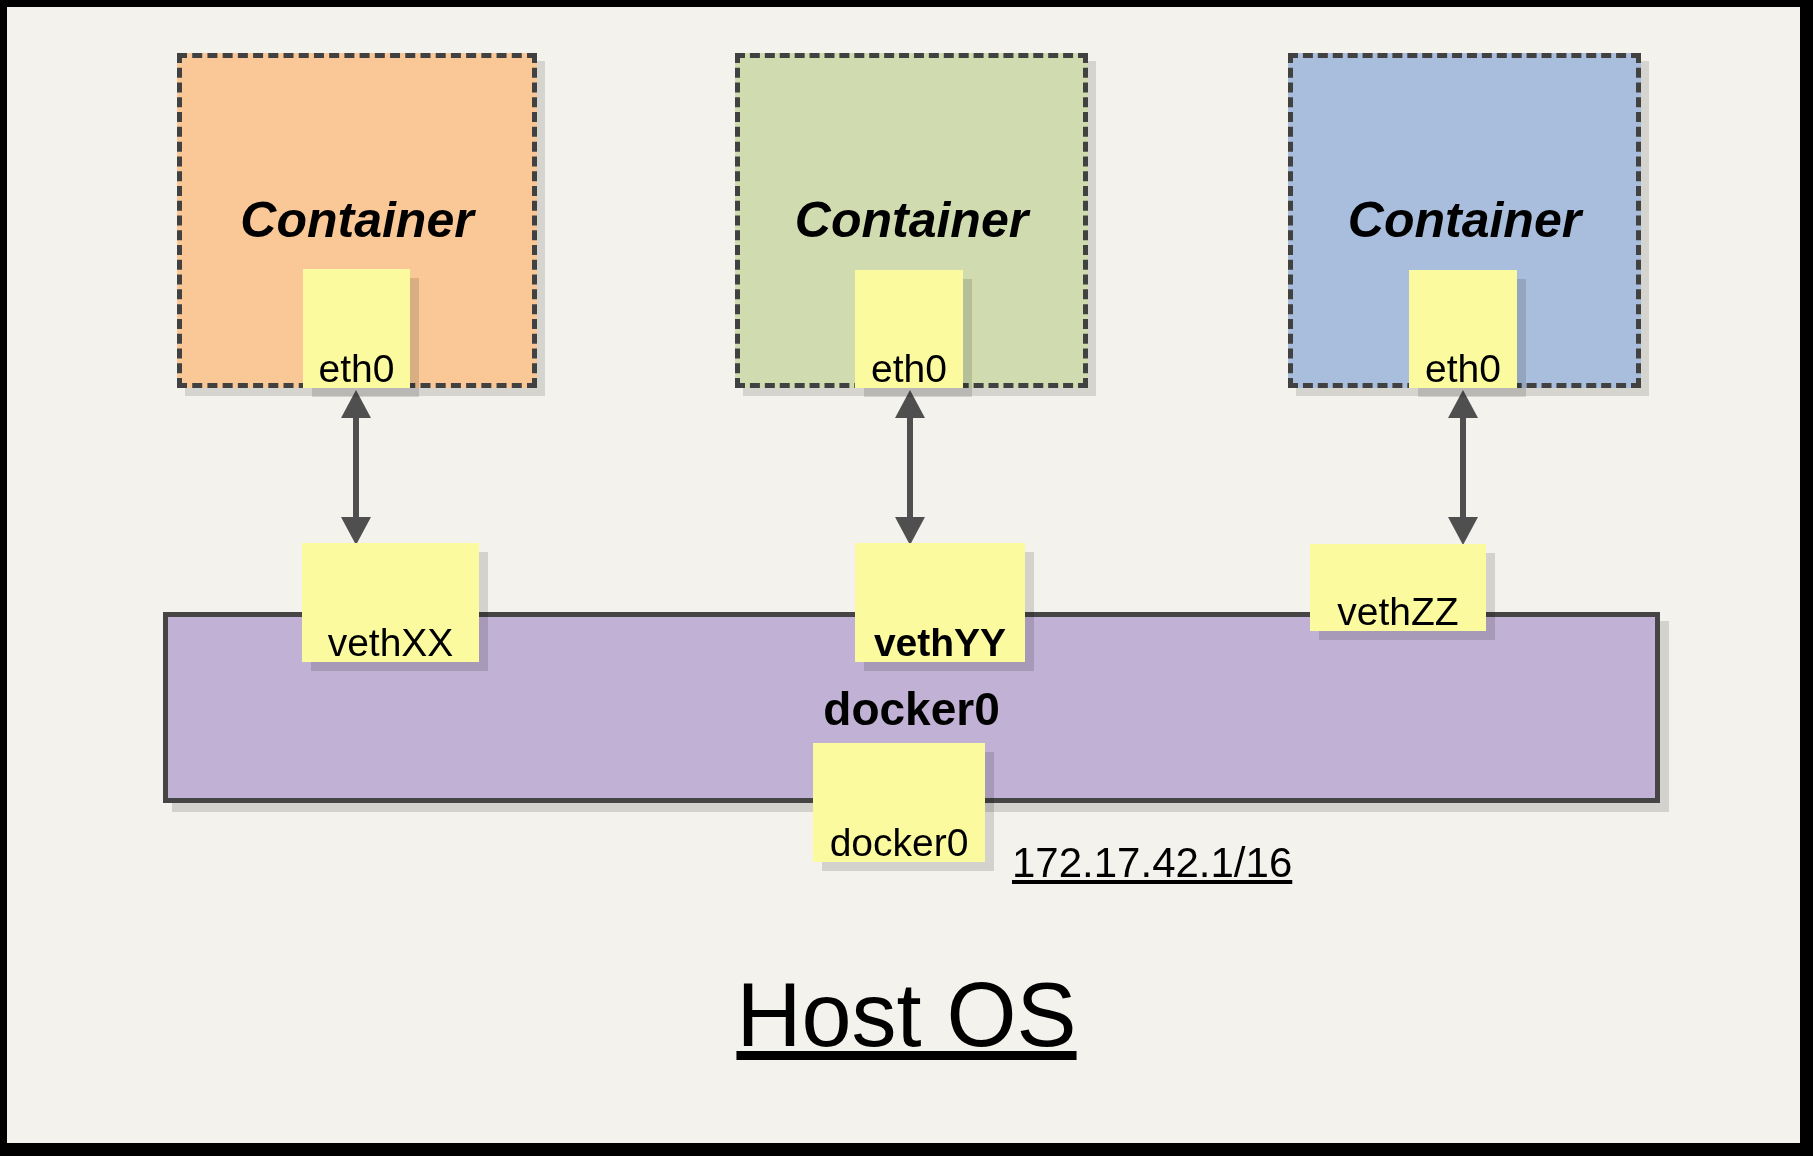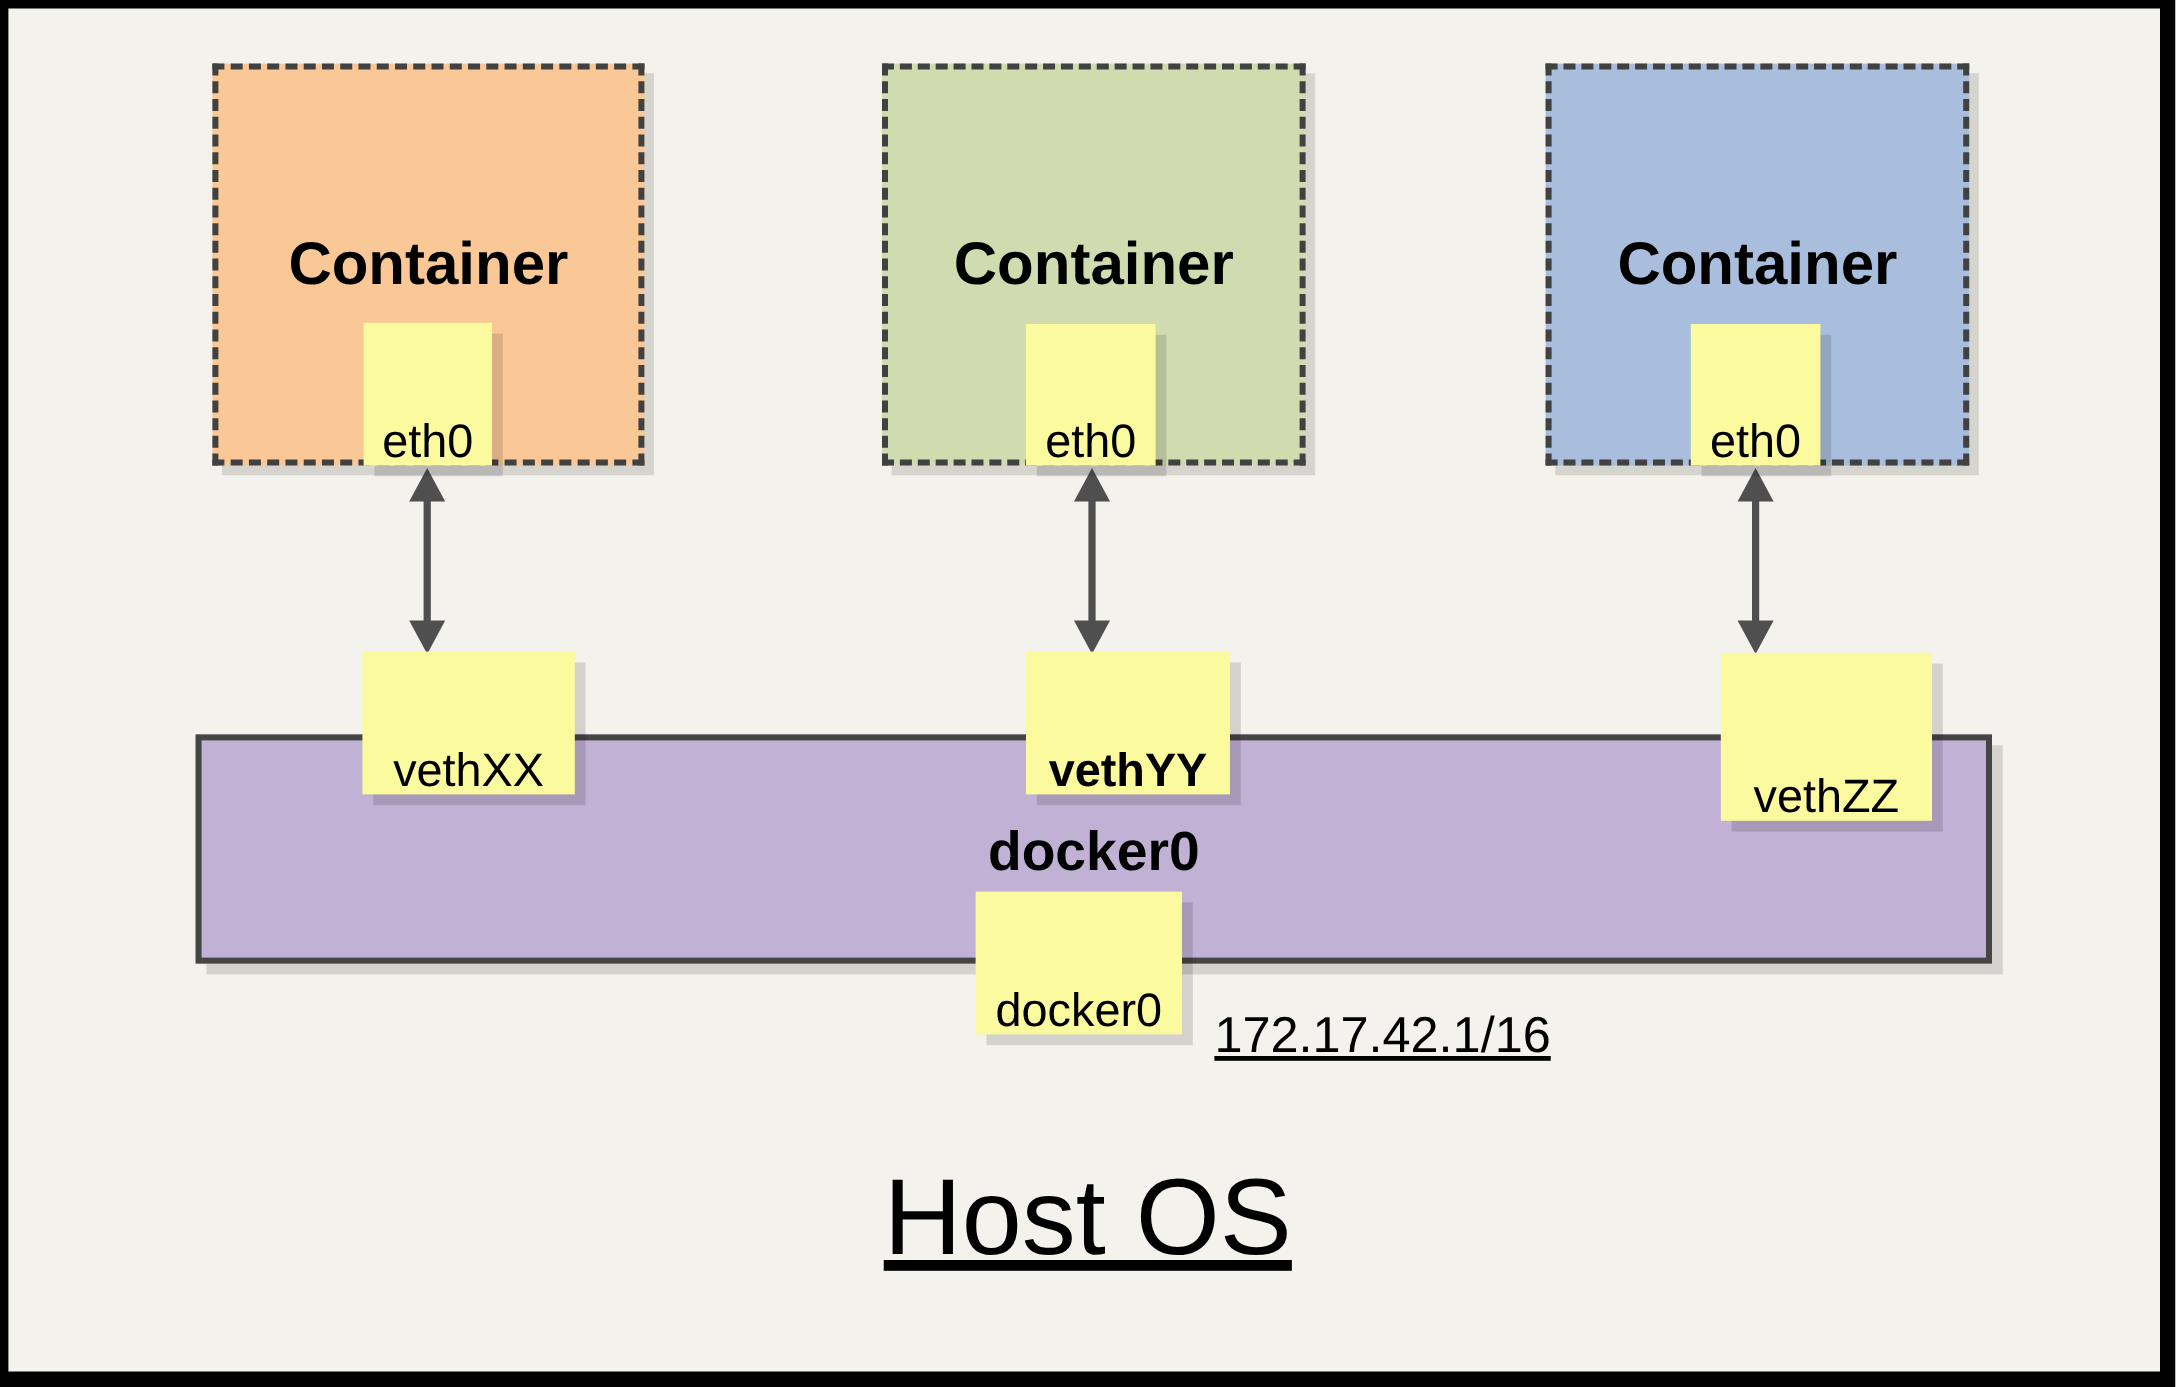--- a/index.html
+++ b/index.html
@@ -25,37 +25,37 @@
     box-sizing:border-box;
     box-shadow:8px 8px 0 rgba(0,0,0,0.12);
     z-index:1;
   }
   .c1{left:177px;width:360px;background:#FAC897;}
   .c2{left:735px;width:353px;background:#D0DCAF;}
   .c3{left:1288px;width:353px;background:#A9BEDC;}
   .container-label{
     position:absolute;left:0;right:0;top:134px;
     text-align:center;
-    font-size:50px;font-weight:bold;line-height:1.15;
+    font-size:50px;font-weight:bold;line-height:1.15;font-style:italic;
   }
   
   .ynode{
     position:absolute;
     background:#FCFA9F;
     box-shadow:9px 9px 0 rgba(0,0,0,0.13);
     display:flex;align-items:flex-end;justify-content:center;
     font-size:39px;line-height:1;
     z-index:5;
   }
   .eth1{left:303px;top:269px;width:107px;height:119px;}
   .eth2{left:855px;top:270px;width:108px;height:118px;}
   .eth3{left:1409px;top:270px;width:108px;height:118px;}
   .vxx{left:270px;top:543px;width:177px;height:119px;}
   .vyy{left:855px;top:543px;width:170px;height:119px;font-weight:bold;}
-  .vzz{left:1434px;top:544px;width:176px;height:140px;}
+  .vzz{left:1310px;top:544px;width:176px;height:87px;}
   .dock{left:813px;top:743px;width:172px;height:119px;}
   
   .arrow{position:absolute;top:390px;width:30px;height:155px;z-index:2;}
   .a1{left:341px;} .a2{left:895px;} .a3{left:1448px;}
   .arrow .shaft{
     position:absolute;left:12px;top:24px;bottom:24px;width:6px;
     background:#4F4F4F;
   }
   .arrow .head-up{
     position:absolute;left:0;top:0;width:0;height:0;

